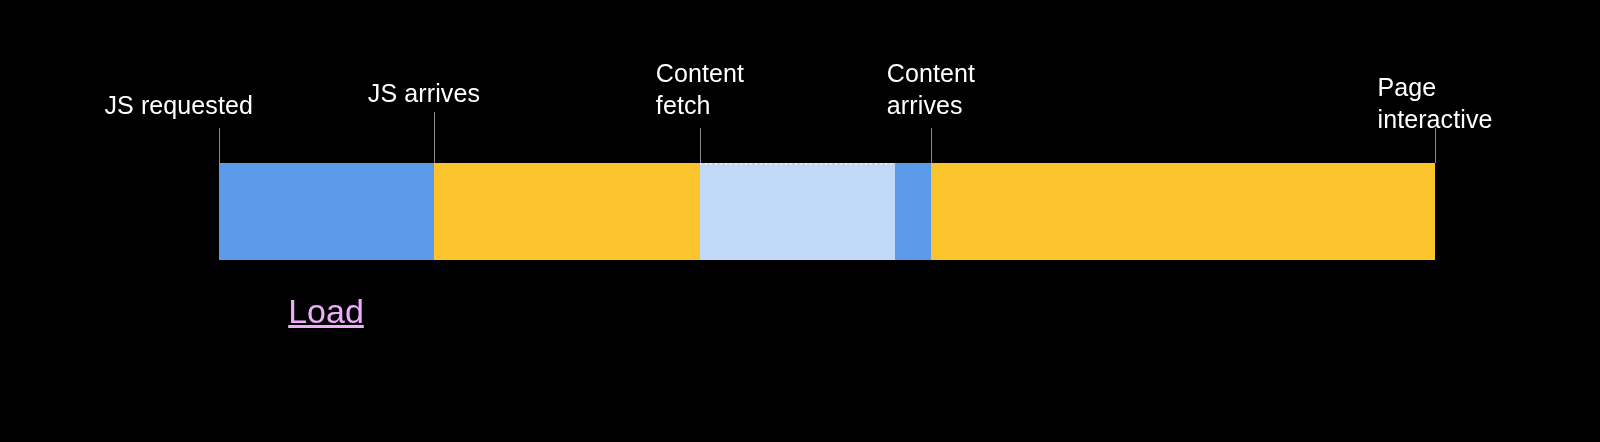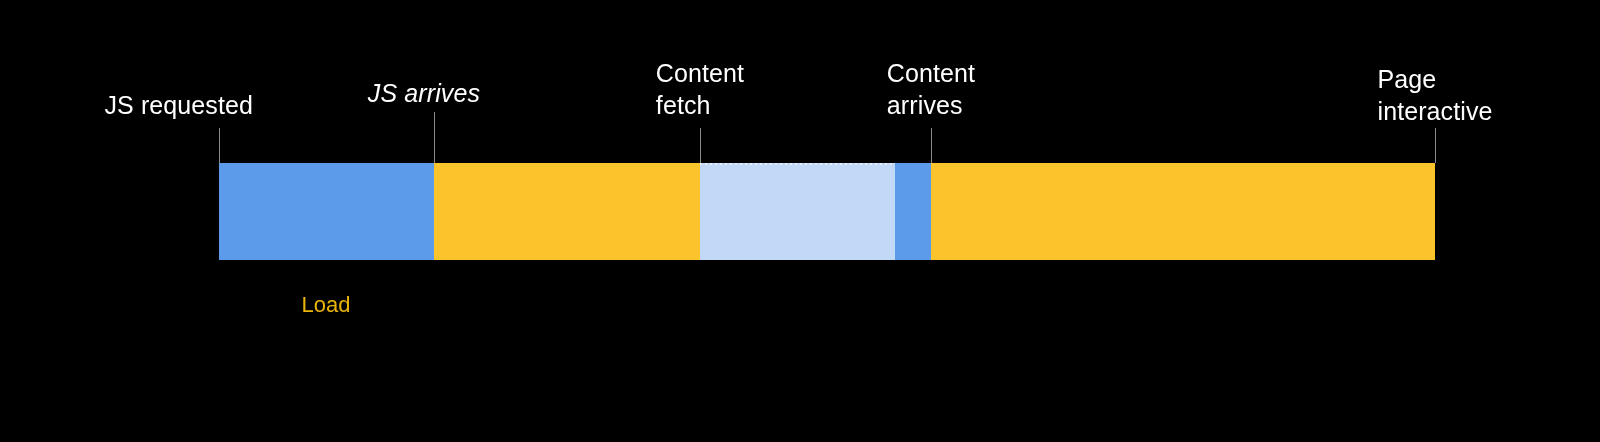--- a/index.html
+++ b/index.html
@@ -66,56 +66,57 @@
   }
   .marker-label.right {
     text-align: right;
   }
   .marker-label.center {
   }
 
   
   .phase-label {
     position: absolute;
-    color: #eab308;
-    font-size: 22px;
+    color: #f0abfc;
+    font-size: 34px;
     line-height: 1;
     white-space: nowrap;
+    text-decoration: underline;
   }
 </style>
 </head>
 <body>
 
 <div id="stage">
 
   <div class="leader" style="left:219px;  top:128px; height:35px;"></div>
   <div class="leader" style="left:434px;  top:112px; height:51px;"></div>
   <div class="leader" style="left:700px;  top:128px; height:35px;"></div>
   <div class="leader" style="left:931px;  top:128px; height:35px;"></div>
   <div class="leader" style="left:1435px; top:128px; height:35px;"></div>
 
   <div class="marker-label right" style="right: auto; left: 265px; width: 0px; top: 90px;">
     <div style="position:absolute; right:12px; top:0; white-space:nowrap;">JS requested</div>
   </div>
 
   <div class="marker-label right" style="left: 480px; top: 78px; width: 0px; right: auto;">
-    <div style="position:absolute; right:0; top:0; white-space:nowrap;font-style:italic;">JS arrives</div>
+    <div style="position:absolute; right:0; top:0; white-space:nowrap;">JS arrives</div>
   </div>
 
   <div class="marker-label center" style="left:700px; top:58px; transform:translateX(-50%);">
     <div>Content</div>
     <div>fetch</div>
   </div>
 
   <div class="marker-label center" style="left:931px; top:58px; transform:translateX(-50%);">
     <div>Content</div>
     <div>arrives</div>
   </div>
 
-  <div class="marker-label center" style="left:1435px; top:64px; transform:translateX(-50%);">
+  <div class="marker-label center" style="left:1435px; top:72px; transform:translateX(-50%);">
     <div>Page</div>
     <div>interactive</div>
   </div>
 
   <div id="bar">
     <div class="seg" style="width:215px; background:#5B9BEA;"></div>
     <div class="seg" style="width:266px; background:#FBC42C;"></div>
     <div class="seg dotted-top" style="width:195px; background:#C2D8F7;"></div>
     <div class="seg" style="width:36px;  background:#5B9BEA;"></div>
     <div class="seg" style="width:504px; background:#FBC42C;"></div>

